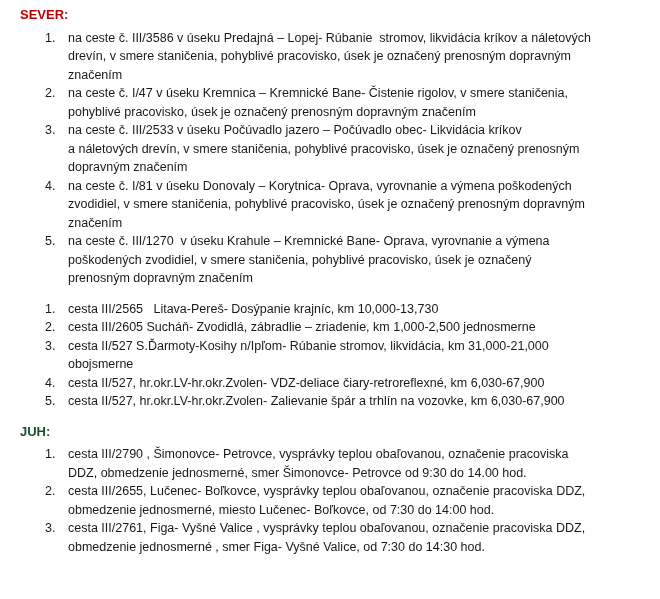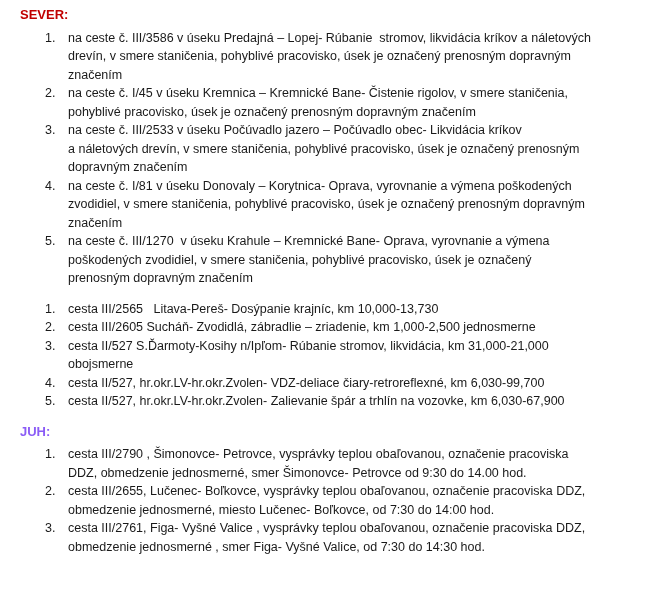--- a/index.html
+++ b/index.html
@@ -54,21 +54,21 @@
       <div class="section-title" style="color: rgb(192, 0, 0);">SEVER:</div>
       <div class="item-list">
         <div class="item">
           <span class="item-number">1.</span>
           <span class="item-text">na ceste č. III/3586 v úseku Predajná – Lopej- Rúbanie  stromov, likvidácia kríkov a náletových
 drevín, v smere staničenia, pohyblivé pracovisko, úsek je označený prenosným dopravným
 značením</span>
         </div>
         <div class="item">
           <span class="item-number">2.</span>
-          <span class="item-text">na ceste č. I/45 v úseku Kremnica – Kremnické Bane- Čistenie rigolov, v smere staničenia,
+          <span class="item-text">na ceste č. I/47 v úseku Kremnica – Kremnické Bane- Čistenie rigolov, v smere staničenia,
 pohyblivé pracovisko, úsek je označený prenosným dopravným značením</span>
         </div>
         <div class="item">
           <span class="item-number">3.</span>
           <span class="item-text">na ceste č. III/2533 v úseku Počúvadlo jazero – Počúvadlo obec- Likvidácia kríkov
 a náletových drevín, v smere staničenia, pohyblivé pracovisko, úsek je označený prenosným
 dopravným značením</span>
         </div>
         <div class="item">
           <span class="item-number">4.</span>
@@ -94,30 +94,30 @@
           <span class="item-number">2.</span>
           <span class="item-text">cesta III/2605 Sucháň- Zvodidlá, zábradlie – zriadenie, km 1,000-2,500 jednosmerne</span>
         </div>
         <div class="item">
           <span class="item-number">3.</span>
           <span class="item-text">cesta II/527 S.Ďarmoty-Kosihy n/Ipľom- Rúbanie stromov, likvidácia, km 31,000-21,000
 obojsmerne</span>
         </div>
         <div class="item">
           <span class="item-number">4.</span>
-          <span class="item-text">cesta II/527, hr.okr.LV-hr.okr.Zvolen- VDZ-deliace čiary-retroreflexné, km 6,030-99,700</span>
+          <span class="item-text">cesta II/527, hr.okr.LV-hr.okr.Zvolen- VDZ-deliace čiary-retroreflexné, km 6,030-67,900</span>
         </div>
         <div class="item">
           <span class="item-number">5.</span>
           <span class="item-text">cesta II/527, hr.okr.LV-hr.okr.Zvolen- Zalievanie špár a trhlín na vozovke, km 6,030-67,900</span>
         </div>
       </div>
     </section>
     <section class="section">
-      <div class="section-title" style="color: #8b5cf6;">JUH:</div>
+      <div class="section-title" style="color: #14532d;">JUH:</div>
       <div class="item-list">
         <div class="item">
           <span class="item-number">1.</span>
           <span class="item-text">cesta III/2790 , Šimonovce- Petrovce, vysprávky teplou obaľovanou, označenie pracoviska
 DDZ, obmedzenie jednosmerné, smer Šimonovce- Petrovce od 9:30 do 14.00 hod.</span>
         </div>
         <div class="item">
           <span class="item-number">2.</span>
           <span class="item-text">cesta III/2655, Lučenec- Boľkovce, vysprávky teplou obaľovanou, označenie pracoviska DDZ,
 obmedzenie jednosmerné, miesto Lučenec- Boľkovce, od 7:30 do 14:00 hod.</span>

